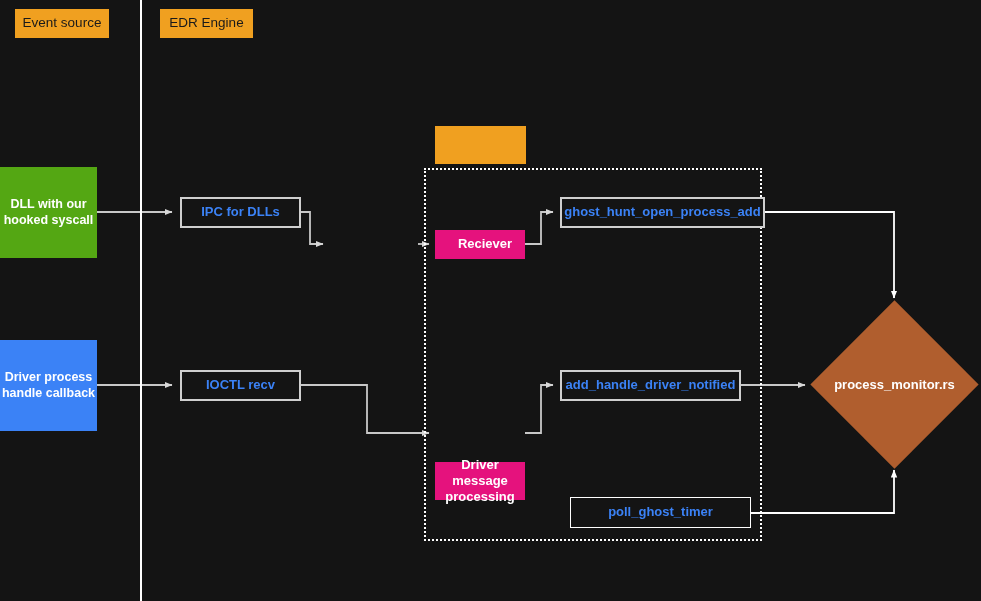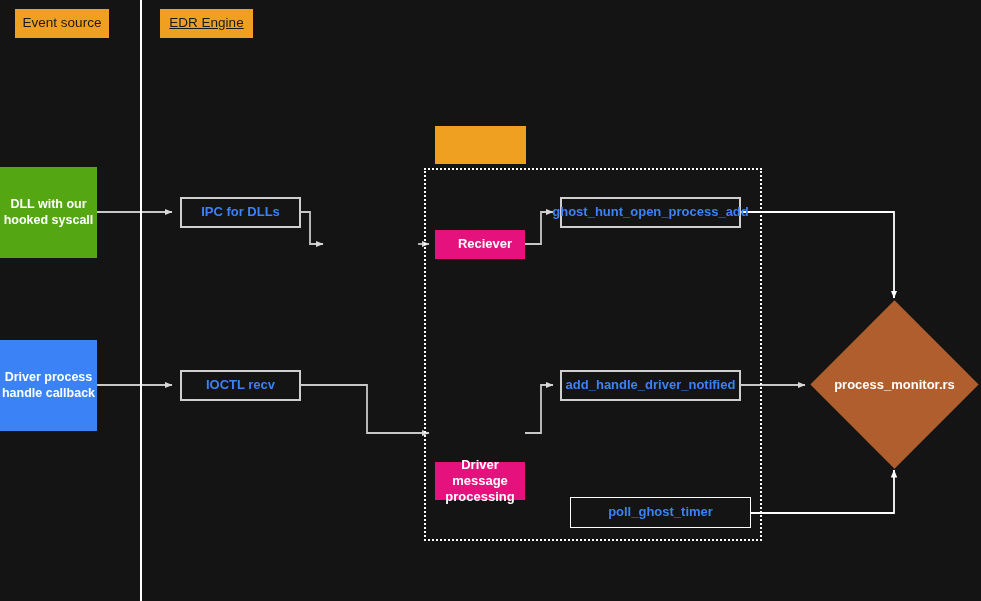--- a/index.html
+++ b/index.html
@@ -150,21 +150,21 @@
   </svg>
 
   <div class="dotted-region" style="left:424px; top:168px; width:338px; height:373px;"></div>
 
   <div class="divider" style="left:140px; top:0px; width:1.5px; height:601px;"></div>
 
   <div class="node pill" style="left:15px; top:9px; width:94px; height:29px;">
     <span>Event source</span>
   </div>
 
-  <div class="node pill" style="left:160px; top:9px; width:93px; height:29px;text-decoration:underline;">
+  <div class="node pill" style="left:160px; top:9px; width:93px; height:29px;">
     <span>EDR Engine</span>
   </div>
 
   <div class="node pill" style="left:435px; top:126px; width:91px; height:38px; flex-direction:column;">
       <span></span>
       <span></span>
     </div>
 
   <div class="node green" style="left:0px; top:167px; width:97px; height:91px; flex-direction:column;">
     <span>DLL with our</span>
@@ -187,21 +187,21 @@
 
   <div class="node magenta" style="left:435px; top:230px; width:90px; height:29px;padding-left:10px;">
     <span>Reciever</span>
   </div>
 
   <div class="node magenta" style="left:435px; top:414px; width:90px; height:38px; flex-direction:column;margin-top:48px;">
     <span>Driver message</span>
     <span>processing</span>
   </div>
 
-  <div class="node outlined" style="left:560px; top:197px; width:181px; height:31px;">
+  <div class="node outlined" style="left:560px; top:197px; width:205px; height:31px;">
     <span>ghost_hunt_open_process_add</span>
   </div>
 
   <div class="node outlined" style="left:560px; top:370px; width:181px; height:31px;">
     <span>add_handle_driver_notified</span>
   </div>
 
   <div class="node outlined thin" style="left:570px; top:497px; width:181px; height:31px;">
     <span>poll_ghost_timer</span>
   </div>

